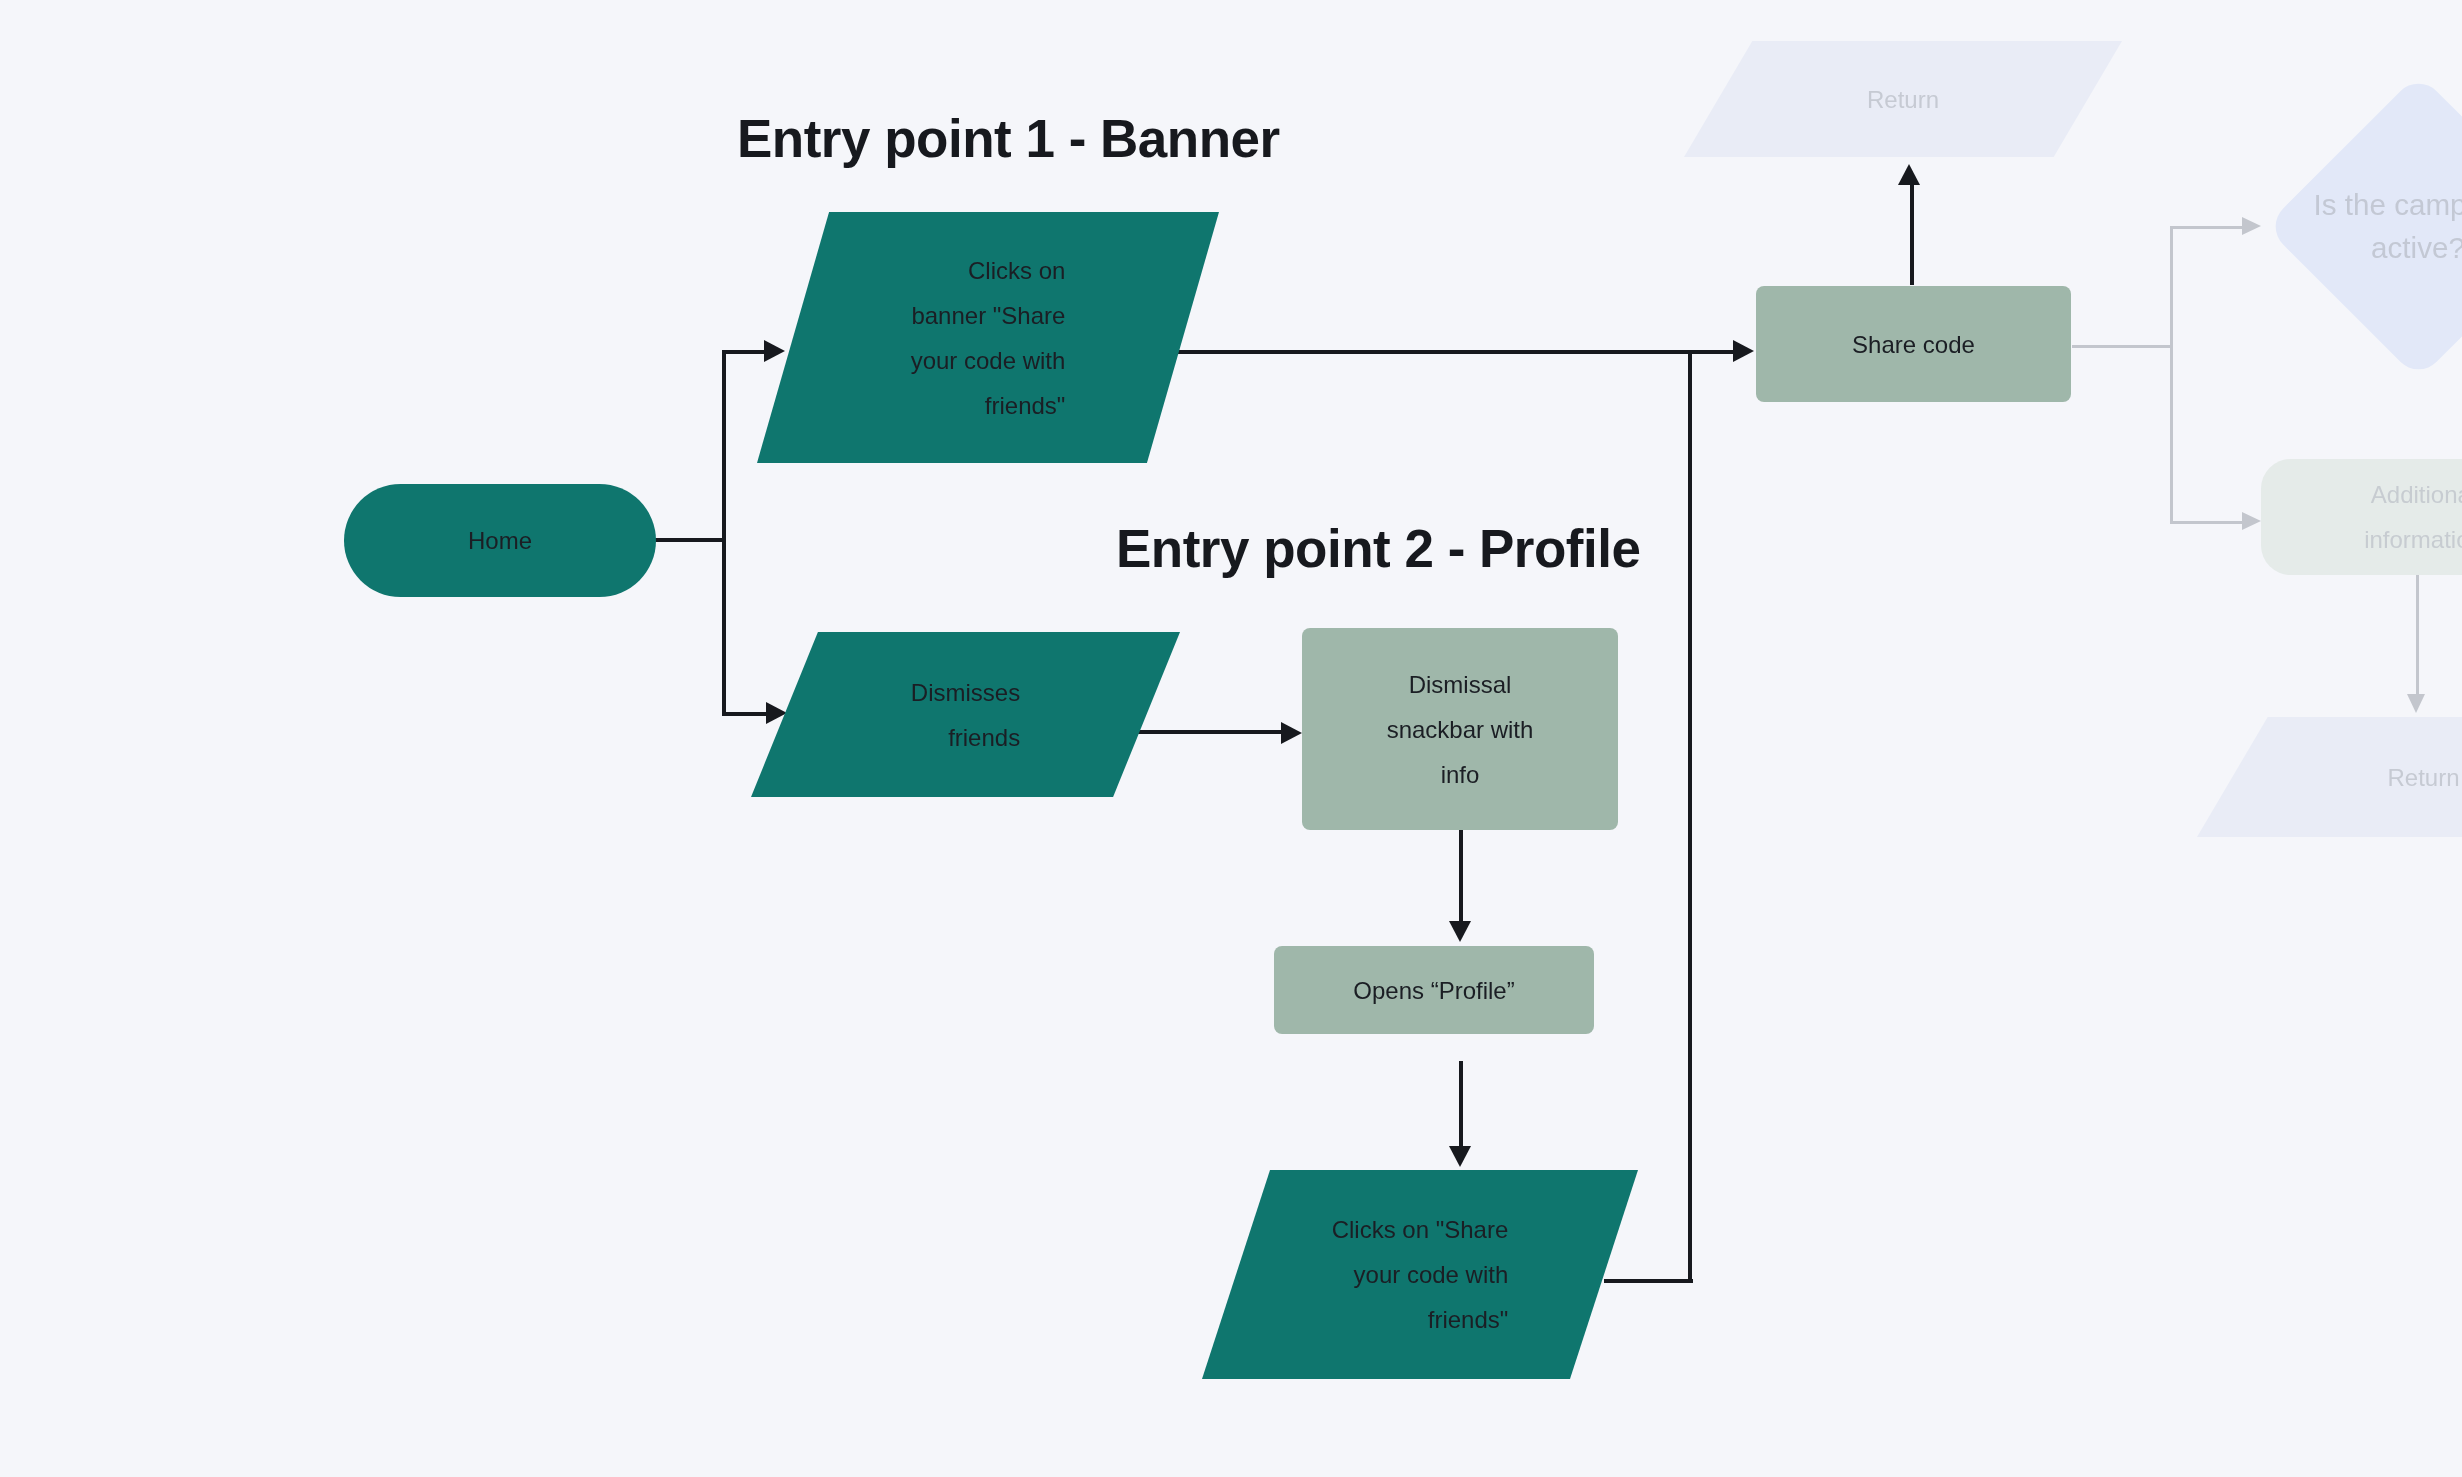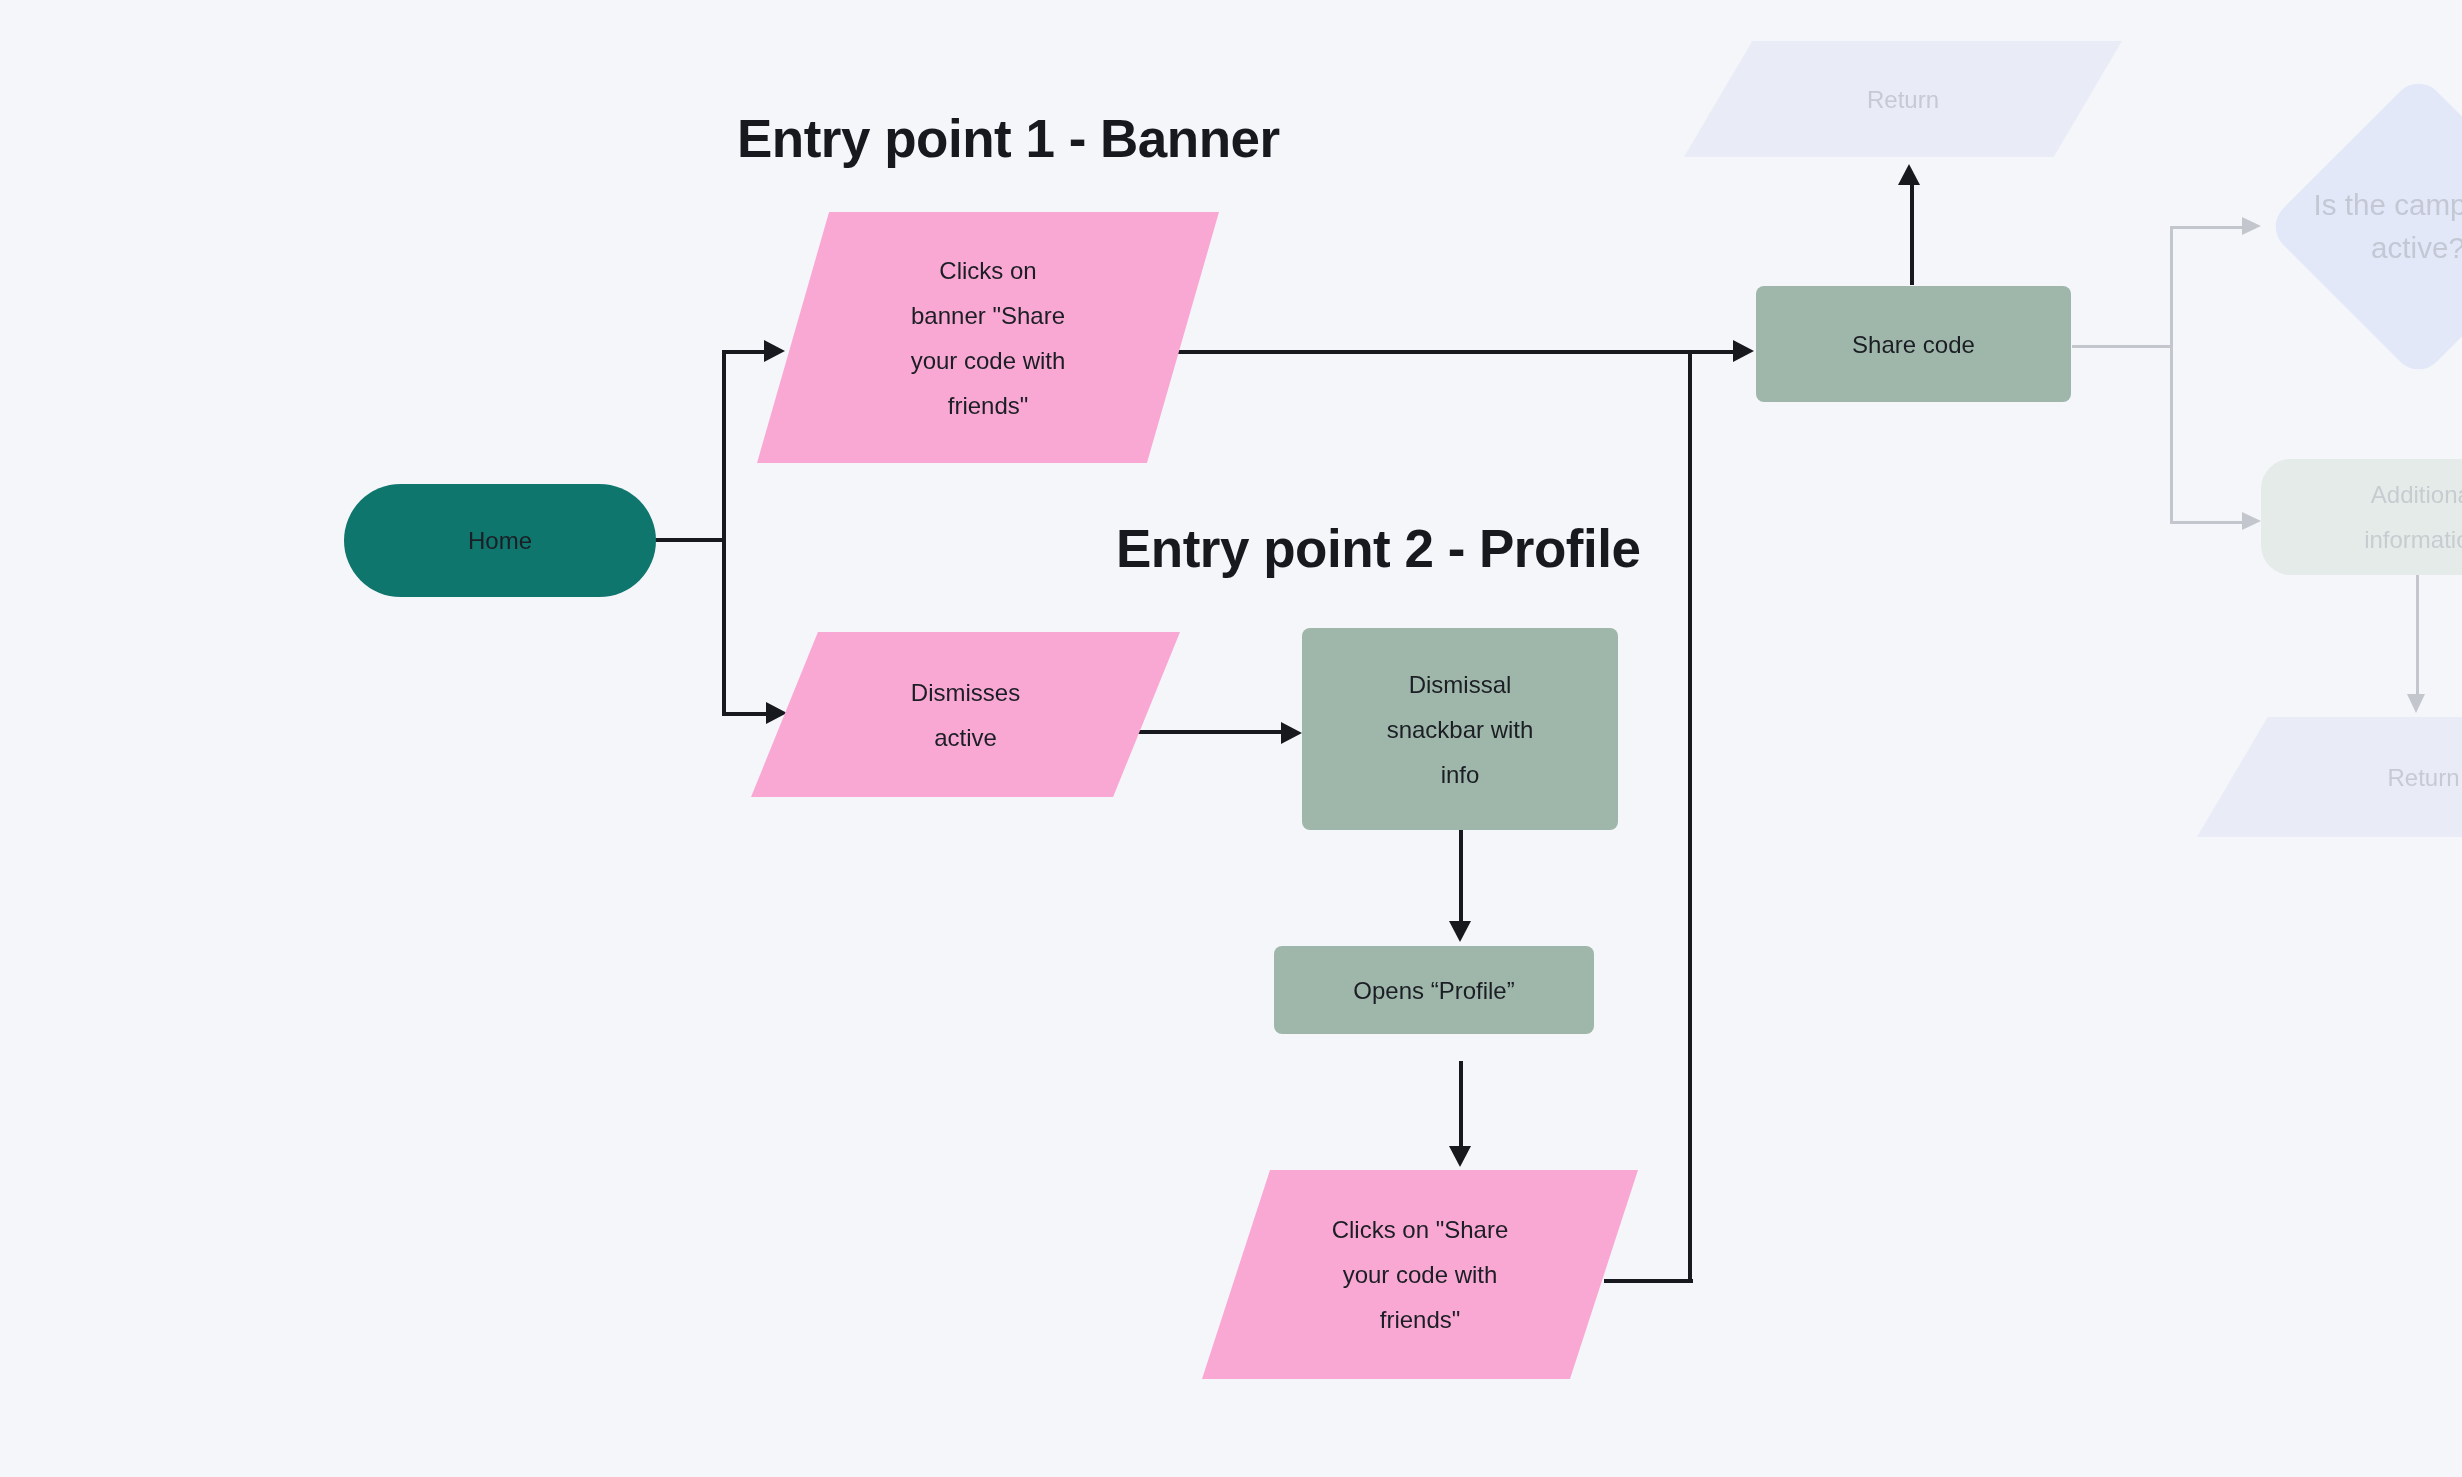--- a/index.html
+++ b/index.html
@@ -25,21 +25,21 @@
     align-items: center;
     justify-content: center;
     text-align: center;
     font-size: 24px;
     line-height: 45px;
     color: #1b1e24;
     white-space: pre-line;
   }
   .pill   { background: #0f766e; border-radius: 57px; }
   .proc   { background: #9fb7aa; border-radius: 8px; }
-  .io     { background: #f9a8d4; }
+  .io     { background: #0f766e; text-align: right; }
   .io-skew  { clip-path: polygon(15.6% 0, 100% 0, 84.4% 100%, 0 100%); }
   .faded-io   { background: #e9ecf6; color: #c6cad3; }
   .faded-proc { background: #e5ebe9; color: #c7ccd1; border-radius: 29.6px; }
   .faded-text { color: #c3c8d4; }
   .diamond {
     position: absolute;
     left: 2310px; top: 118px;
     width: 217px; height: 217px;
     background: #e2e8f8;
     border-radius: 25.6px;
@@ -109,21 +109,21 @@
   <div class="arr garr-down" style="left:2407px; top:694px;"></div>
 
   <div class="node pill" style="left:344px; top:484px; width:312px; height:113px;">Home</div>
 
   <div class="node io io-skew" style="left:757px; top:212px; width:462px; height:251px;">Clicks on
 banner "Share
 your code with
 friends"</div>
 
   <div class="node io io-skew" style="left:751px; top:632px; width:429px; height:165px;">Dismisses
-active</div>
+friends</div>
 
   <div class="node proc" style="left:1302px; top:628px; width:316px; height:202px;">Dismissal
 snackbar with
 info</div>
 
   <div class="node proc" style="left:1274px; top:946px; width:320px; height:88px;">Opens “Profile”</div>
 
   <div class="node io io-skew" style="left:1202px; top:1170px; width:436px; height:209px;">Clicks on "Share
 your code with
 friends"</div>

